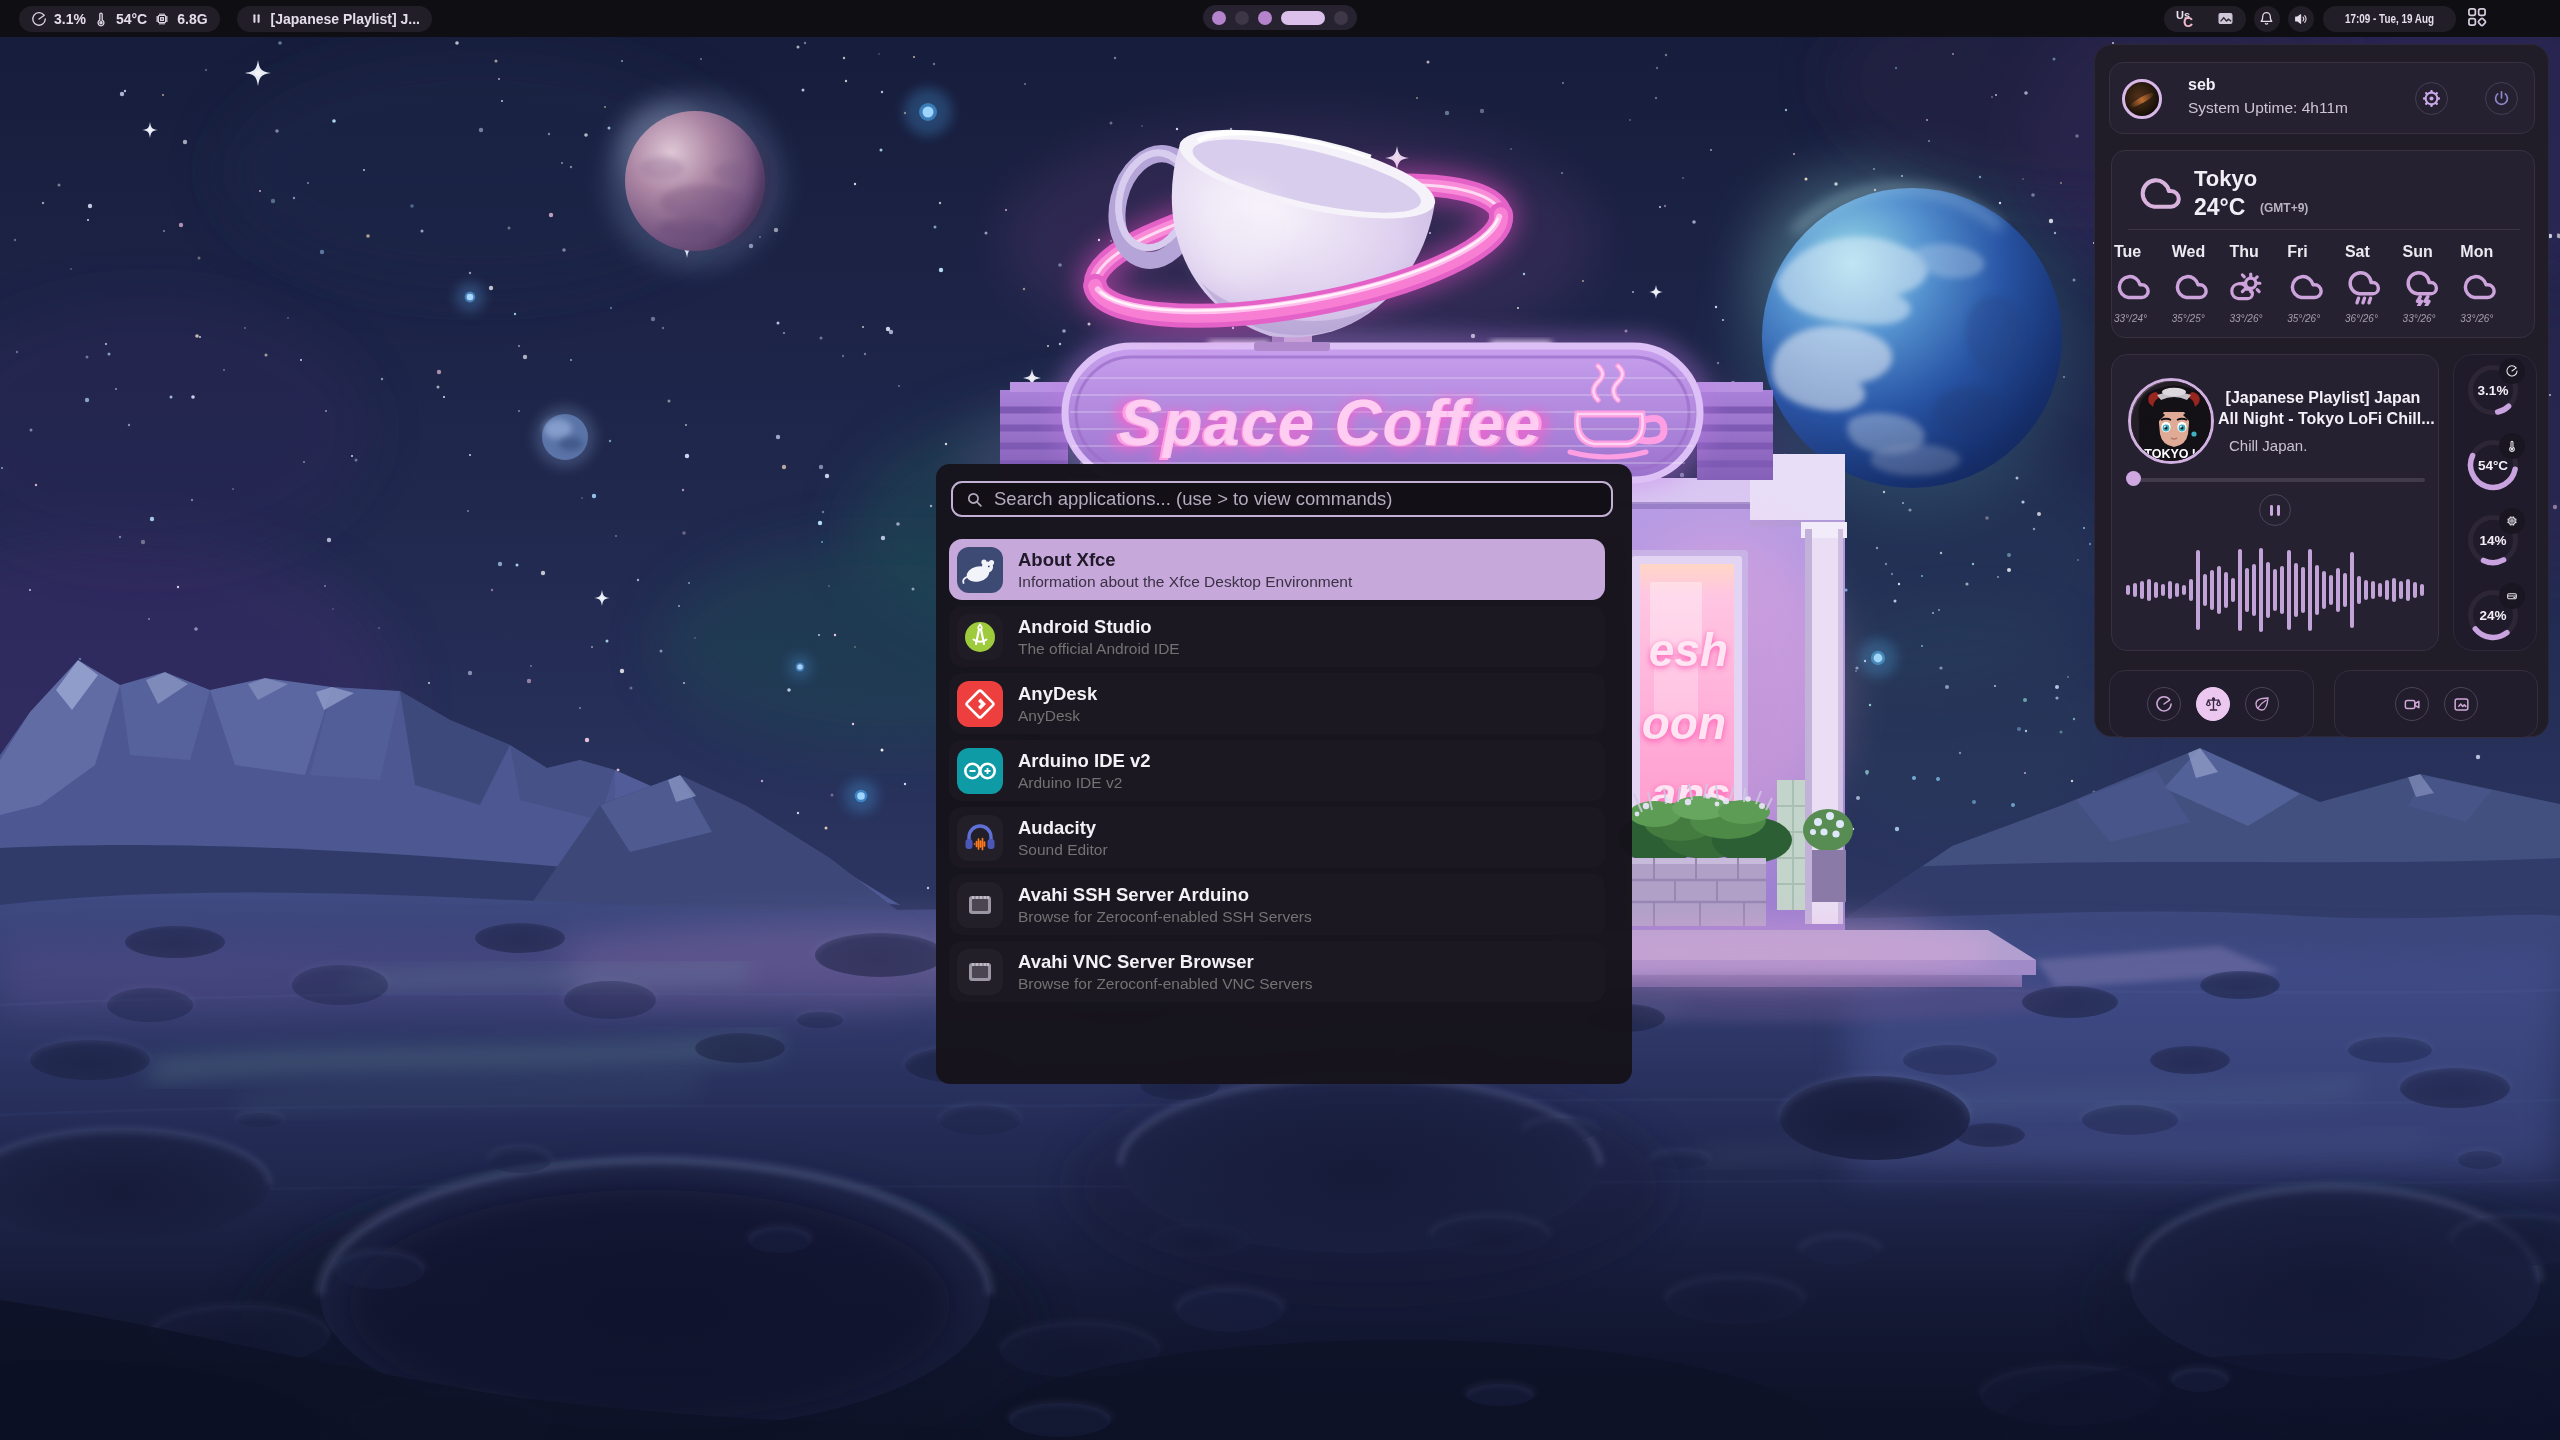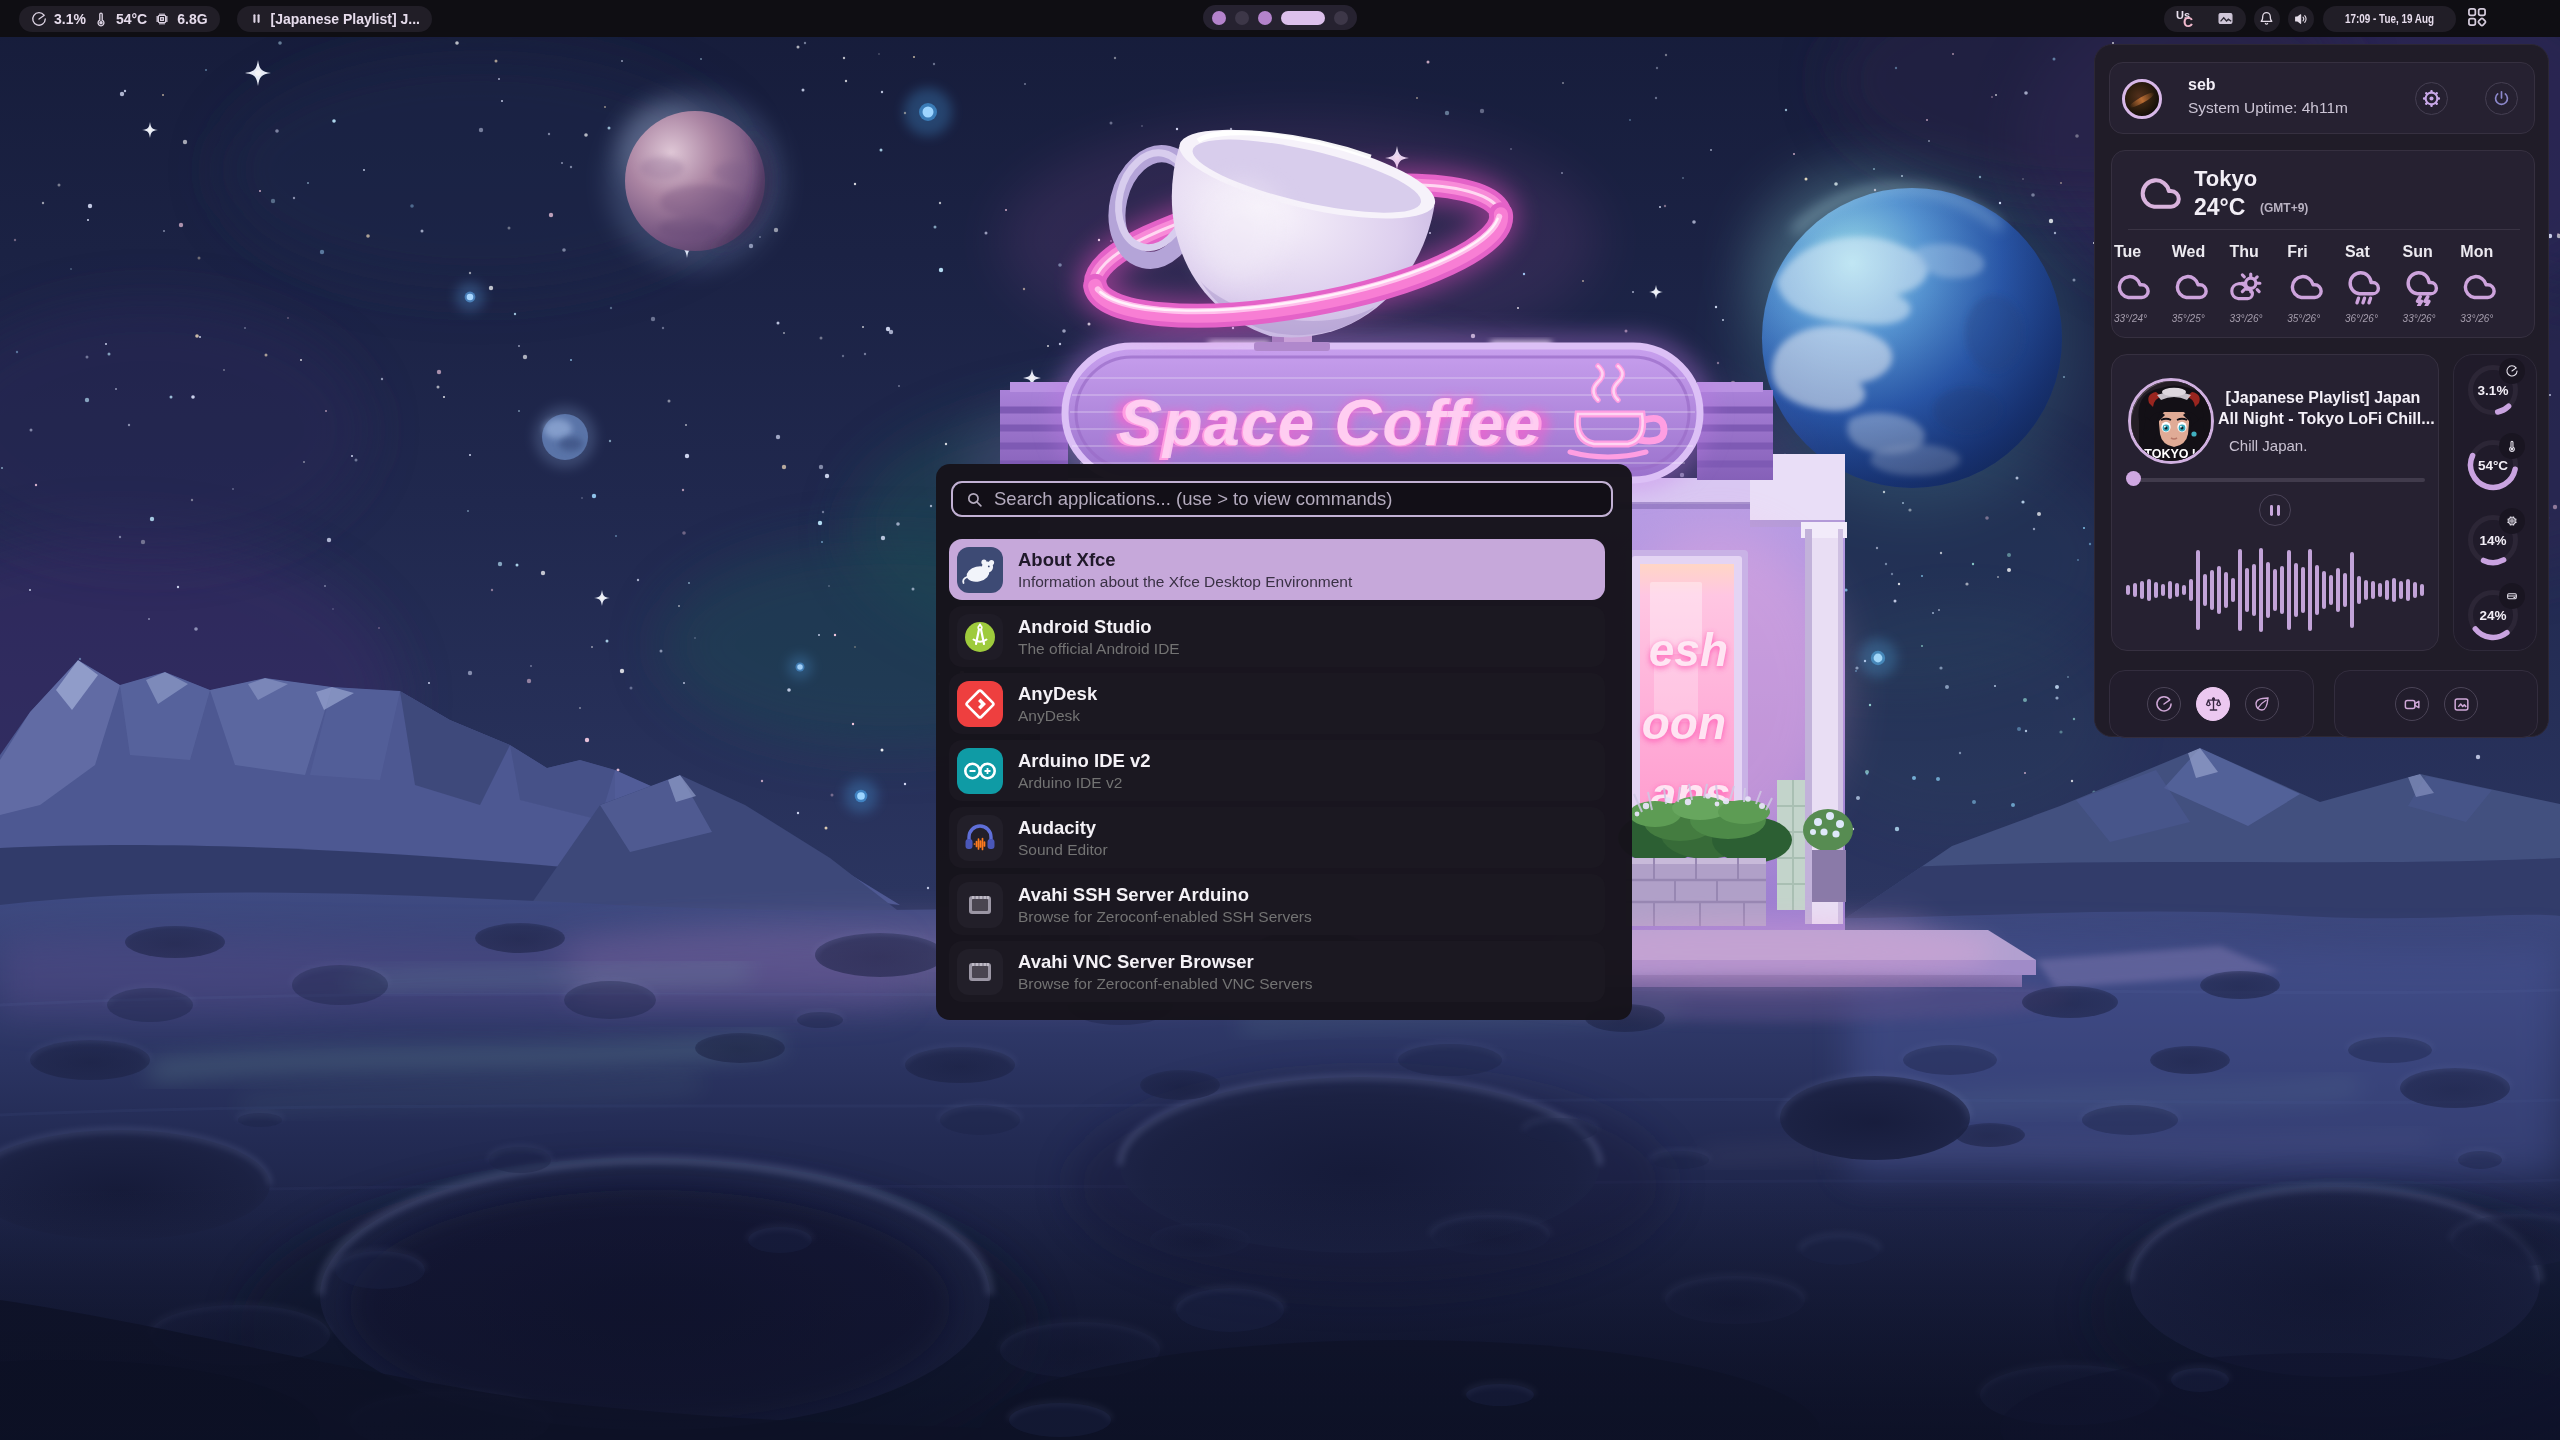--- a/index.html
+++ b/index.html
@@ -10,21 +10,21 @@
   display:flex; align-items:center; z-index:10; }
 .pill { background:#211e27; border-radius:13px; height:26px; display:flex; align-items:center;
   color:#e6dcEC; font-size:14px; font-weight:bold; gap:7px; padding:0 12px; }
 .pill svg { flex:0 0 auto; }
 #ws { position:absolute; left:1203px; top:5px; width:154px; height:25px; background:#262230;
   border-radius:13px; display:flex; align-items:center; gap:9px; padding:0 9px; }
 .dot { width:14px; height:14px; border-radius:50%; }
 .dp { background:#b483cc; } .dd { background:#3d3748; }
 .dact { width:44px; height:14px; border-radius:7px; background:#dcc0ec; }
 
-#launch { position:absolute; left:936px; top:464px; width:696px; height:556px;
+#launch { position:absolute; left:936px; top:464px; width:696px; height:620px;
   background:rgba(22,19,27,0.985); border-radius:14px; z-index:20; }
 #search { position:absolute; left:15px; top:17px; width:662px; height:36px;
   border:2px solid #c2b1d4; border-radius:11px; background:#120f17; display:flex;
   align-items:center; color:#b4abbe; font-size:18.5px; gap:11px; padding:0 13px; }
 #list { position:absolute; left:13px; top:75px; width:656px; }
 .lrow { height:61px; border-radius:13px; background:#1b1821; margin-bottom:6px;
   display:flex; align-items:center; padding:0 8px; gap:15px; }
 .lrow.sel { background:#c6a8da; }
 .appic { width:46px; height:46px; border-radius:12px; overflow:hidden; flex:0 0 auto; }
 .lt1 { font-size:18.5px; font-weight:bold; color:#f4f1f6; line-height:24px; }

